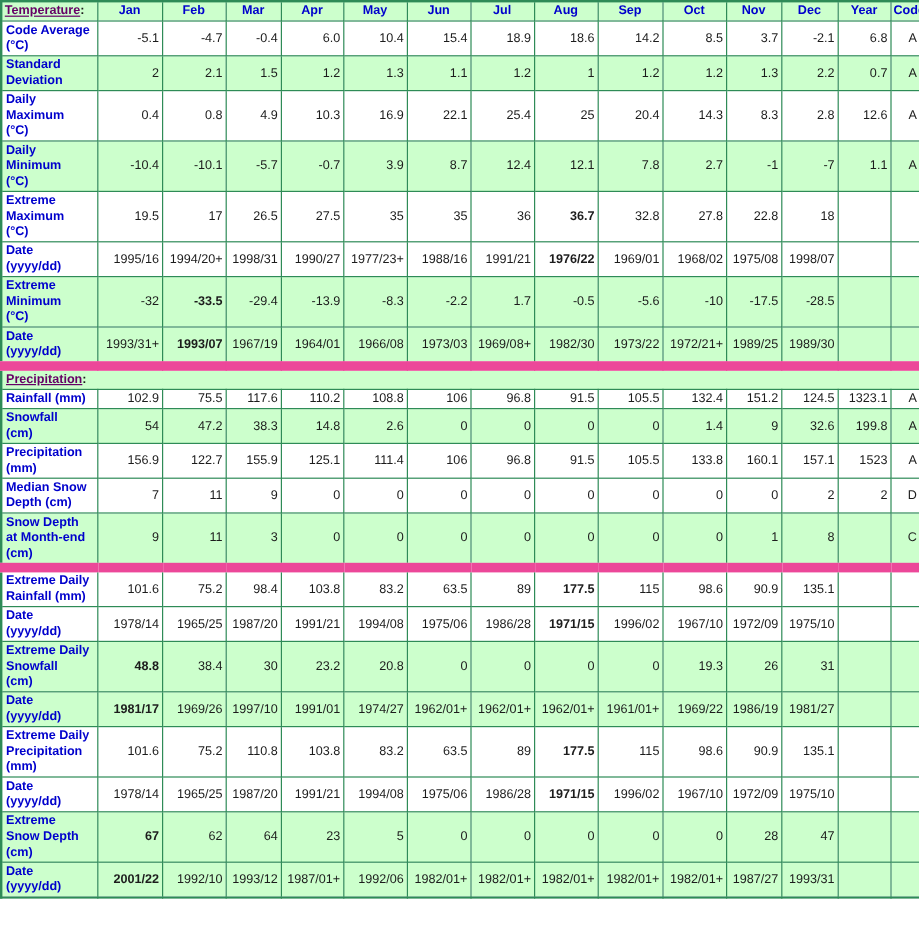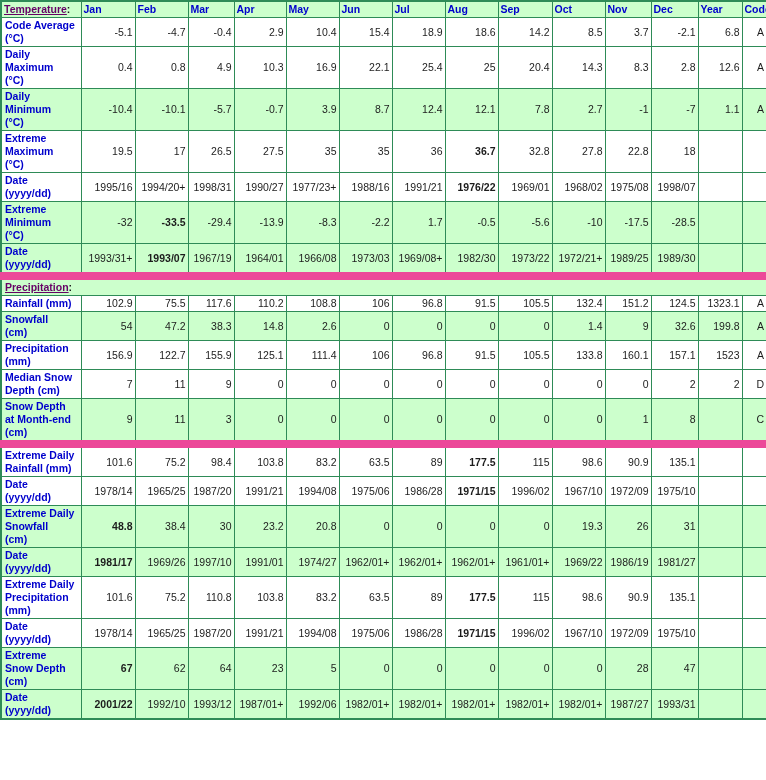--- a/index.html
+++ b/index.html
@@ -16,21 +16,21 @@
     font-size: 10.5px;
     line-height: 13px;
     color: #1c1c1c;
     vertical-align: middle;
     overflow: hidden;
   }
   th {
     background: #ccffcc;
     color: #0000cc;
     font-weight: bold;
-    text-align: left;
+    text-align: center;
   }
   th.label-col { text-align: left; padding-left: 2px; }
   td.label {
     color: #0000cc;
     font-weight: bold;
     text-align: left;
     white-space: pre-line;
     padding-left: 3px;
   }
   td.num { text-align: right; }
@@ -91,30 +91,48 @@
         <th>Code</th>
       </tr>
   </thead>
   <tbody id="tbody">
       <tr class="white">
         <td class="label">Code Average
 (°C)</td>
         <td class="num">-5.1</td>
         <td class="num">-4.7</td>
         <td class="num">-0.4</td>
-        <td class="num">2.9</td>
+        <td class="num">6.0</td>
         <td class="num">10.4</td>
         <td class="num">15.4</td>
         <td class="num">18.9</td>
         <td class="num">18.6</td>
         <td class="num">14.2</td>
         <td class="num">8.5</td>
         <td class="num">3.7</td>
         <td class="num">-2.1</td>
         <td class="num">6.8</td>
+        <td class="num">A</td>
+      </tr>
+      <tr class="green">
+        <td class="label">Standard
+Deviation</td>
+        <td class="num">2</td>
+        <td class="num">2.1</td>
+        <td class="num">1.5</td>
+        <td class="num">1.2</td>
+        <td class="num">1.3</td>
+        <td class="num">1.1</td>
+        <td class="num">1.2</td>
+        <td class="num">1</td>
+        <td class="num">1.2</td>
+        <td class="num">1.2</td>
+        <td class="num">1.3</td>
+        <td class="num">2.2</td>
+        <td class="num">0.7</td>
         <td class="num">A</td>
       </tr>
       <tr class="white">
         <td class="label">Daily
 Maximum
 (°C)</td>
         <td class="num">0.4</td>
         <td class="num">0.8</td>
         <td class="num">4.9</td>
         <td class="num">10.3</td>

